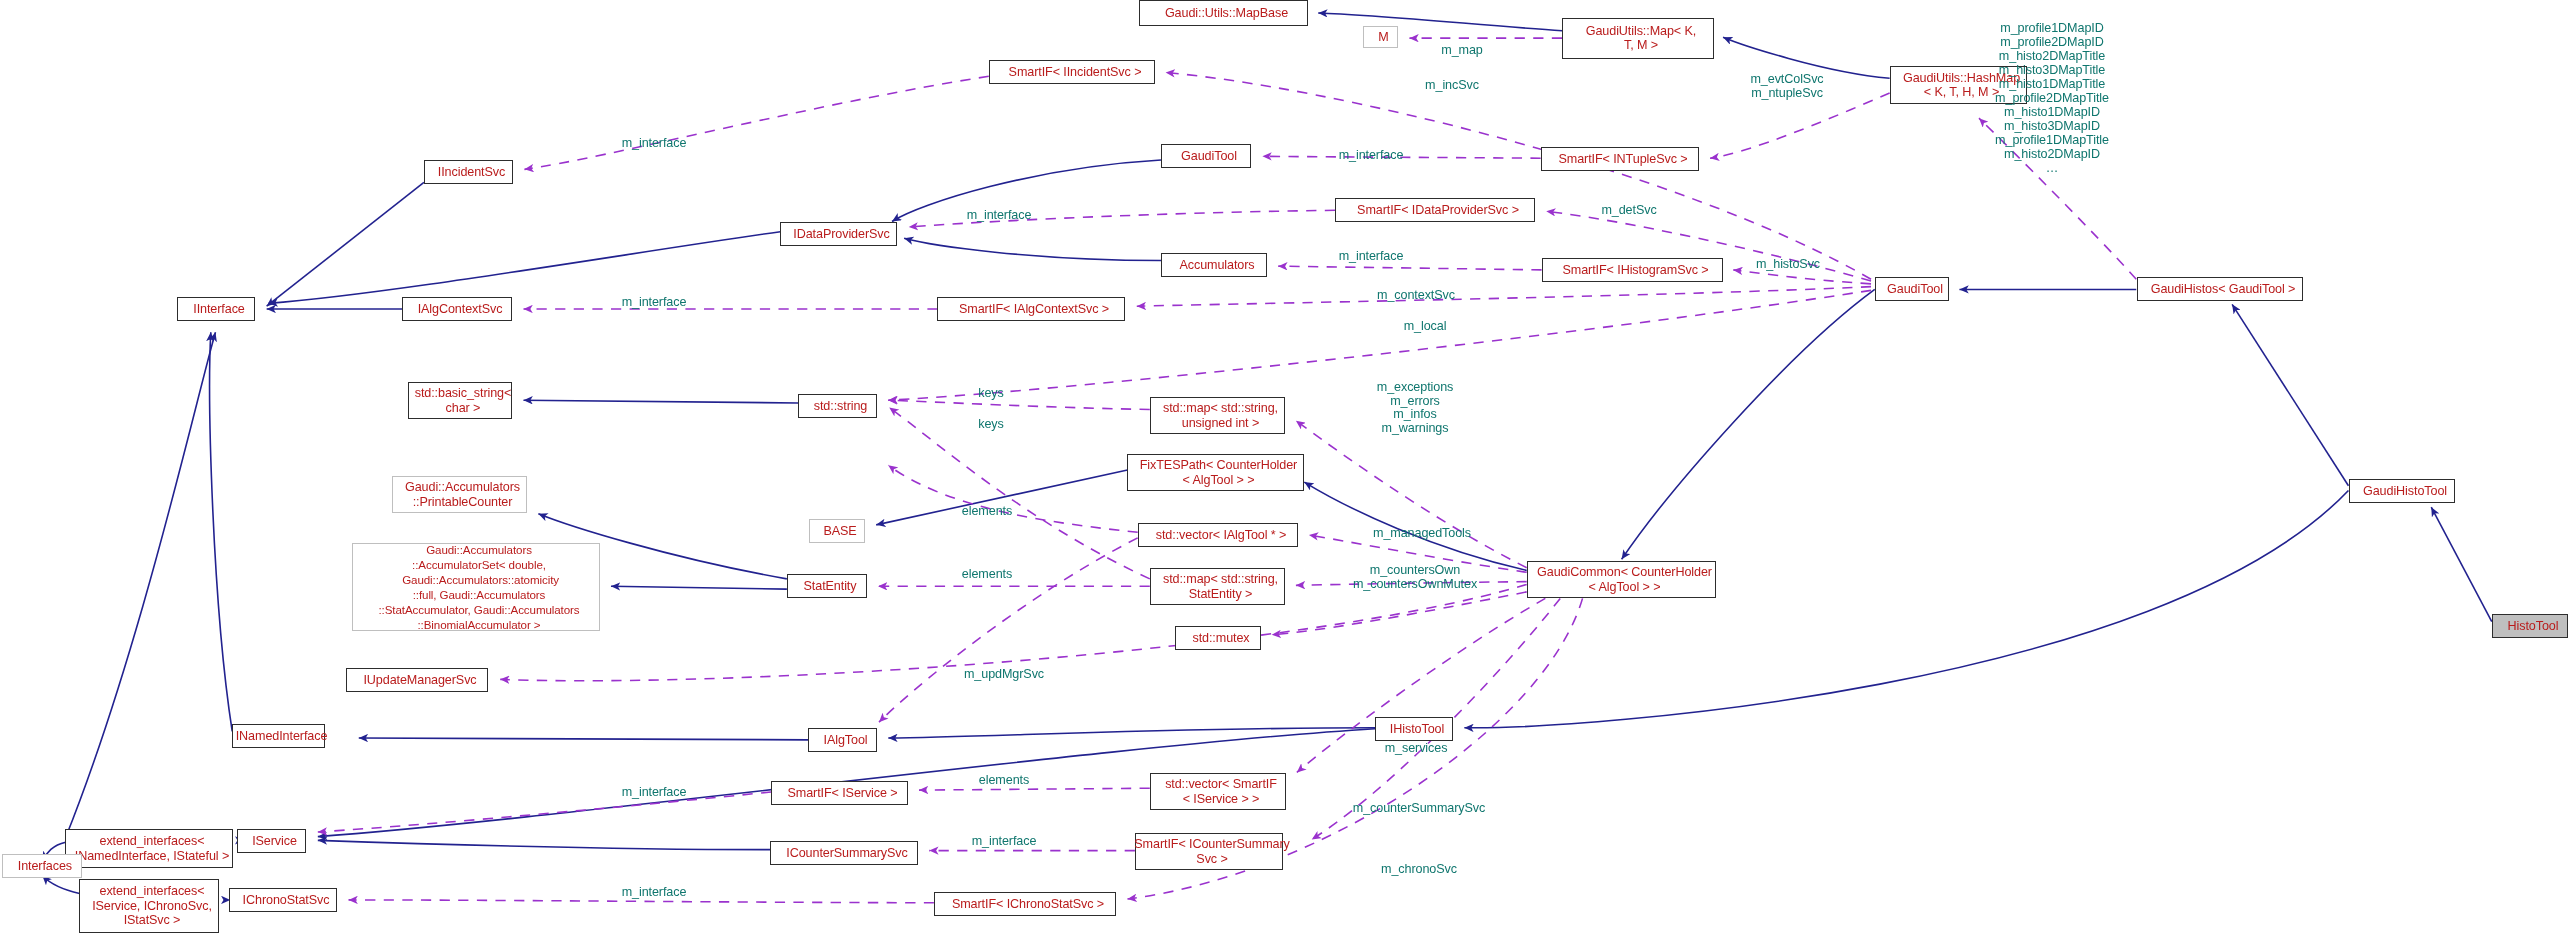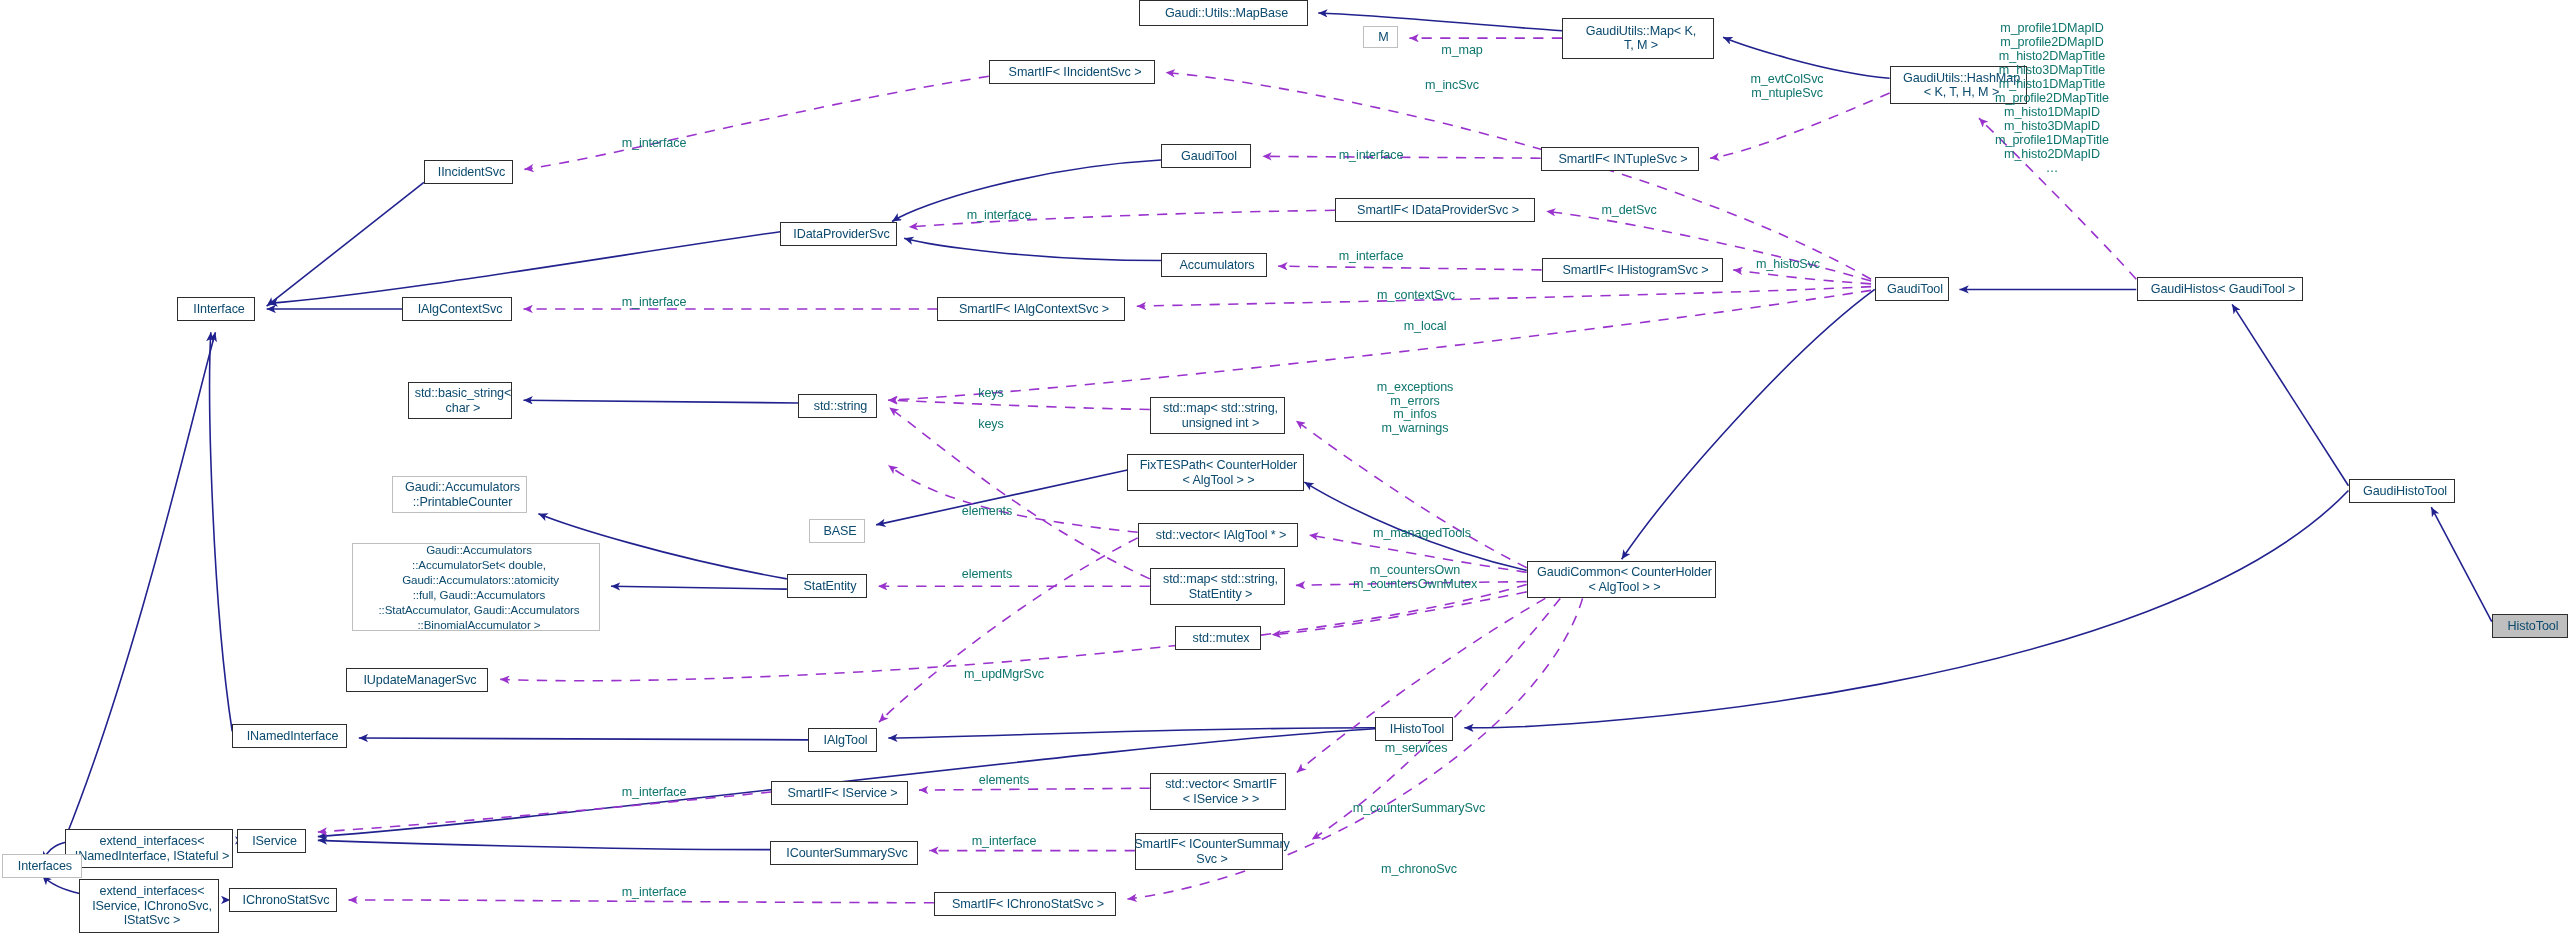--- a/index.html
+++ b/index.html
@@ -27,21 +27,21 @@
     position: absolute;
     box-sizing: border-box;
     background: #ffffff;
     border: 0.9px solid #2d2d2d;
     display: flex;
     align-items: center;
     justify-content: center;
     text-align: center;
     font-size: 12.6px;
     line-height: 14.4px;
-    color: #0c4a6e;
+    color: #b91c1c;
     white-space: pre;
     letter-spacing: -0.1px;
     padding-left: 6px;
   }
   .node.faint {
     border: 0.9px solid #bfbfbf;
   }
   .node.highlight {
     background: #bfbfbf;
     border: 0.9px solid #2d2d2d;
@@ -231,21 +231,21 @@
   <div class="node" style="left:1138px;top:523px;width:160px;height:24px">std::vector&lt; IAlgTool * &gt;</div>
   <div class="node" style="left:787px;top:574px;width:80px;height:24px">StatEntity</div>
   <div class="node" style="left:1150px;top:568px;width:135px;height:37px">std::map&lt; std::string,
 StatEntity &gt;</div>
   <div class="node" style="left:1527px;top:561px;width:189px;height:37px">GaudiCommon&lt; CounterHolder
 &lt; AlgTool &gt; &gt;</div>
   <div class="node" style="left:1175px;top:626px;width:86px;height:24px">std::mutex</div>
   <div class="node" style="left:2349px;top:479px;width:106px;height:24px">GaudiHistoTool</div>
   <div class="node highlight" style="left:2492px;top:614px;width:76px;height:24px">HistoTool</div>
   <div class="node" style="left:346px;top:668px;width:142px;height:24px">IUpdateManagerSvc</div>
-  <div class="node" style="left:232px;top:724px;width:115px;height:24px">INamedInterface</div>
+  <div class="node" style="left:232px;top:724px;width:93px;height:24px">INamedInterface</div>
   <div class="node" style="left:808px;top:728px;width:69px;height:24px">IAlgTool</div>
   <div class="node" style="left:1375px;top:717px;width:78px;height:24px">IHistoTool</div>
   <div class="node" style="left:771px;top:781px;width:137px;height:24px">SmartIF&lt; IService &gt;</div>
   <div class="node" style="left:1150px;top:773px;width:136px;height:37px">std::vector&lt; SmartIF
 &lt; IService &gt; &gt;</div>
   <div class="node" style="left:65px;top:829px;width:168px;height:39px">extend_interfaces&lt;
 INamedInterface, IStateful &gt;</div>
   <div class="node" style="left:237px;top:829px;width:69px;height:24px">IService</div>
   <div class="node faint" style="left:1.9px;top:854px;width:80px;height:24px">Interfaces</div>
   <div class="node" style="left:770px;top:841px;width:148px;height:24px">ICounterSummarySvc</div>

